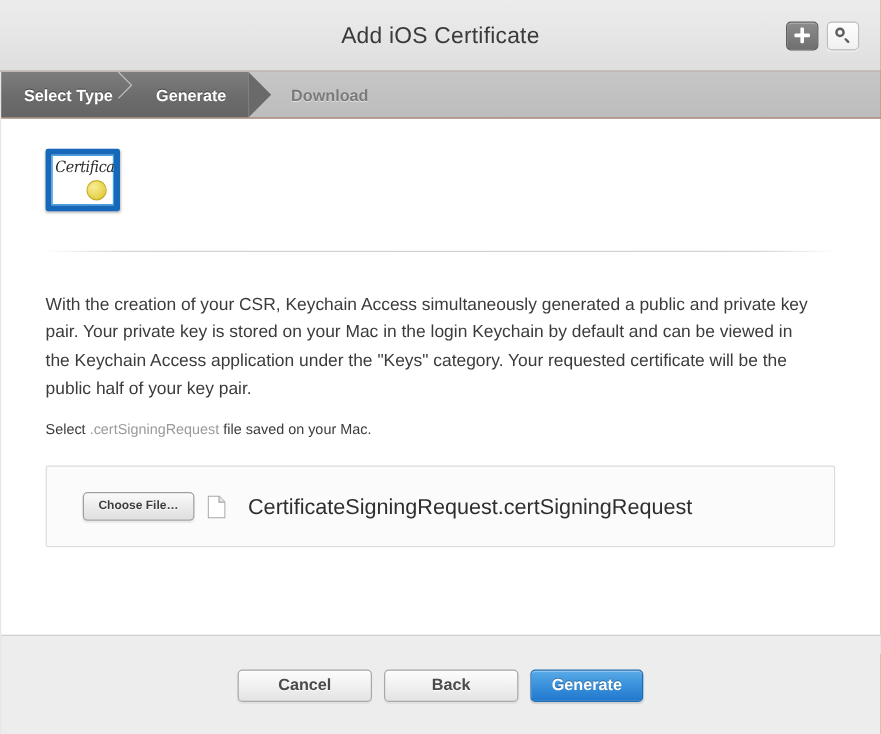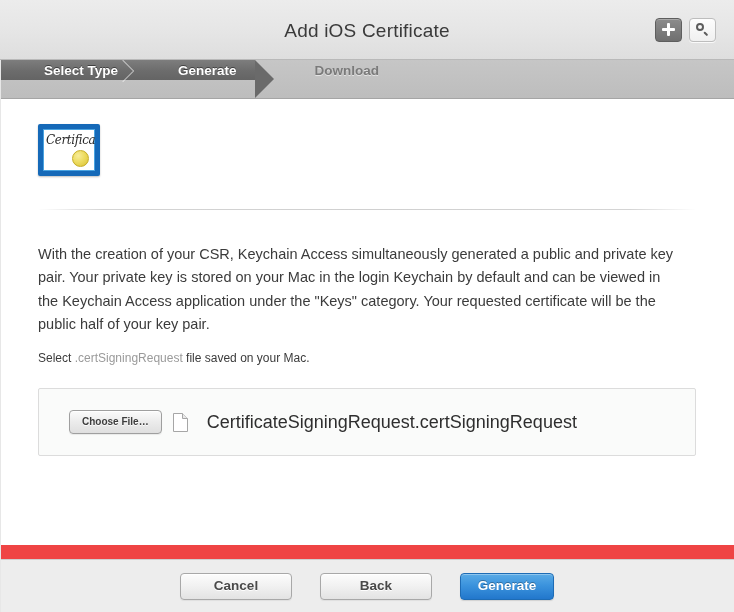--- a/index.html
+++ b/index.html
@@ -15,21 +15,21 @@
     background: #ffffff;
     color: #333333;
     -webkit-font-smoothing: antialiased;
   }
 
   .window {
     position: relative;
     width: 734px;
     height: 612px;
     box-sizing: border-box;
-    background: #ef4444;
+    background: #c2410c;
     overflow: hidden;
   }
 
   
   .titlebar {
     position: relative;
     height: 60px;
     box-sizing: border-box;
     background: linear-gradient(to bottom, #ececec 0%, #e6e6e6 50%, #dedede 100%);
     border-bottom: 1px solid #b9b9b9;
@@ -124,26 +124,25 @@
   .steps {
     position: relative;
     height: 38px;
     display: flex;
     align-items: stretch;
   }
   .step {
     position: relative;
     display: flex;
     align-items: center;
-    height: 20px;
+    height: 38px;
     box-sizing: border-box;
     cursor: pointer;
     font-size: 13.5px;
     font-weight: bold;
-    padding-left: 24px;
   }
   .step.done {
     background: linear-gradient(to bottom, #7d7d7d 0%, #6c6c6c 55%, #646464 100%);
     color: #ffffff;
     text-shadow: 0 -1px 0 rgba(0,0,0,0.45);
   }
   .step.done .step-label { padding: 0 16px 0 20px; }
   .step:first-child.done .step-label { padding-left: 20px; }
 
   
@@ -320,28 +319,28 @@
     font-size: 18px;
     color: #2e2e2e;
   }
 
   
   .footer {
     position: absolute;
     left: 0;
     right: 0;
     bottom: 0;
-    height: 53px;
+    height: 83px;
     box-sizing: border-box;
     background: #ededed;
     border-top: 1px solid #cfcfcf;
     display: flex;
     align-items: center;
     justify-content: center;
-    gap: 28px;
+    gap: 10px;
   }
   .btn {
     font-family: inherit;
     font-size: 13.5px;
     font-weight: bold;
     box-sizing: border-box;
     border-radius: 4px;
     cursor: pointer;
     line-height: 1;
     display: inline-flex;

